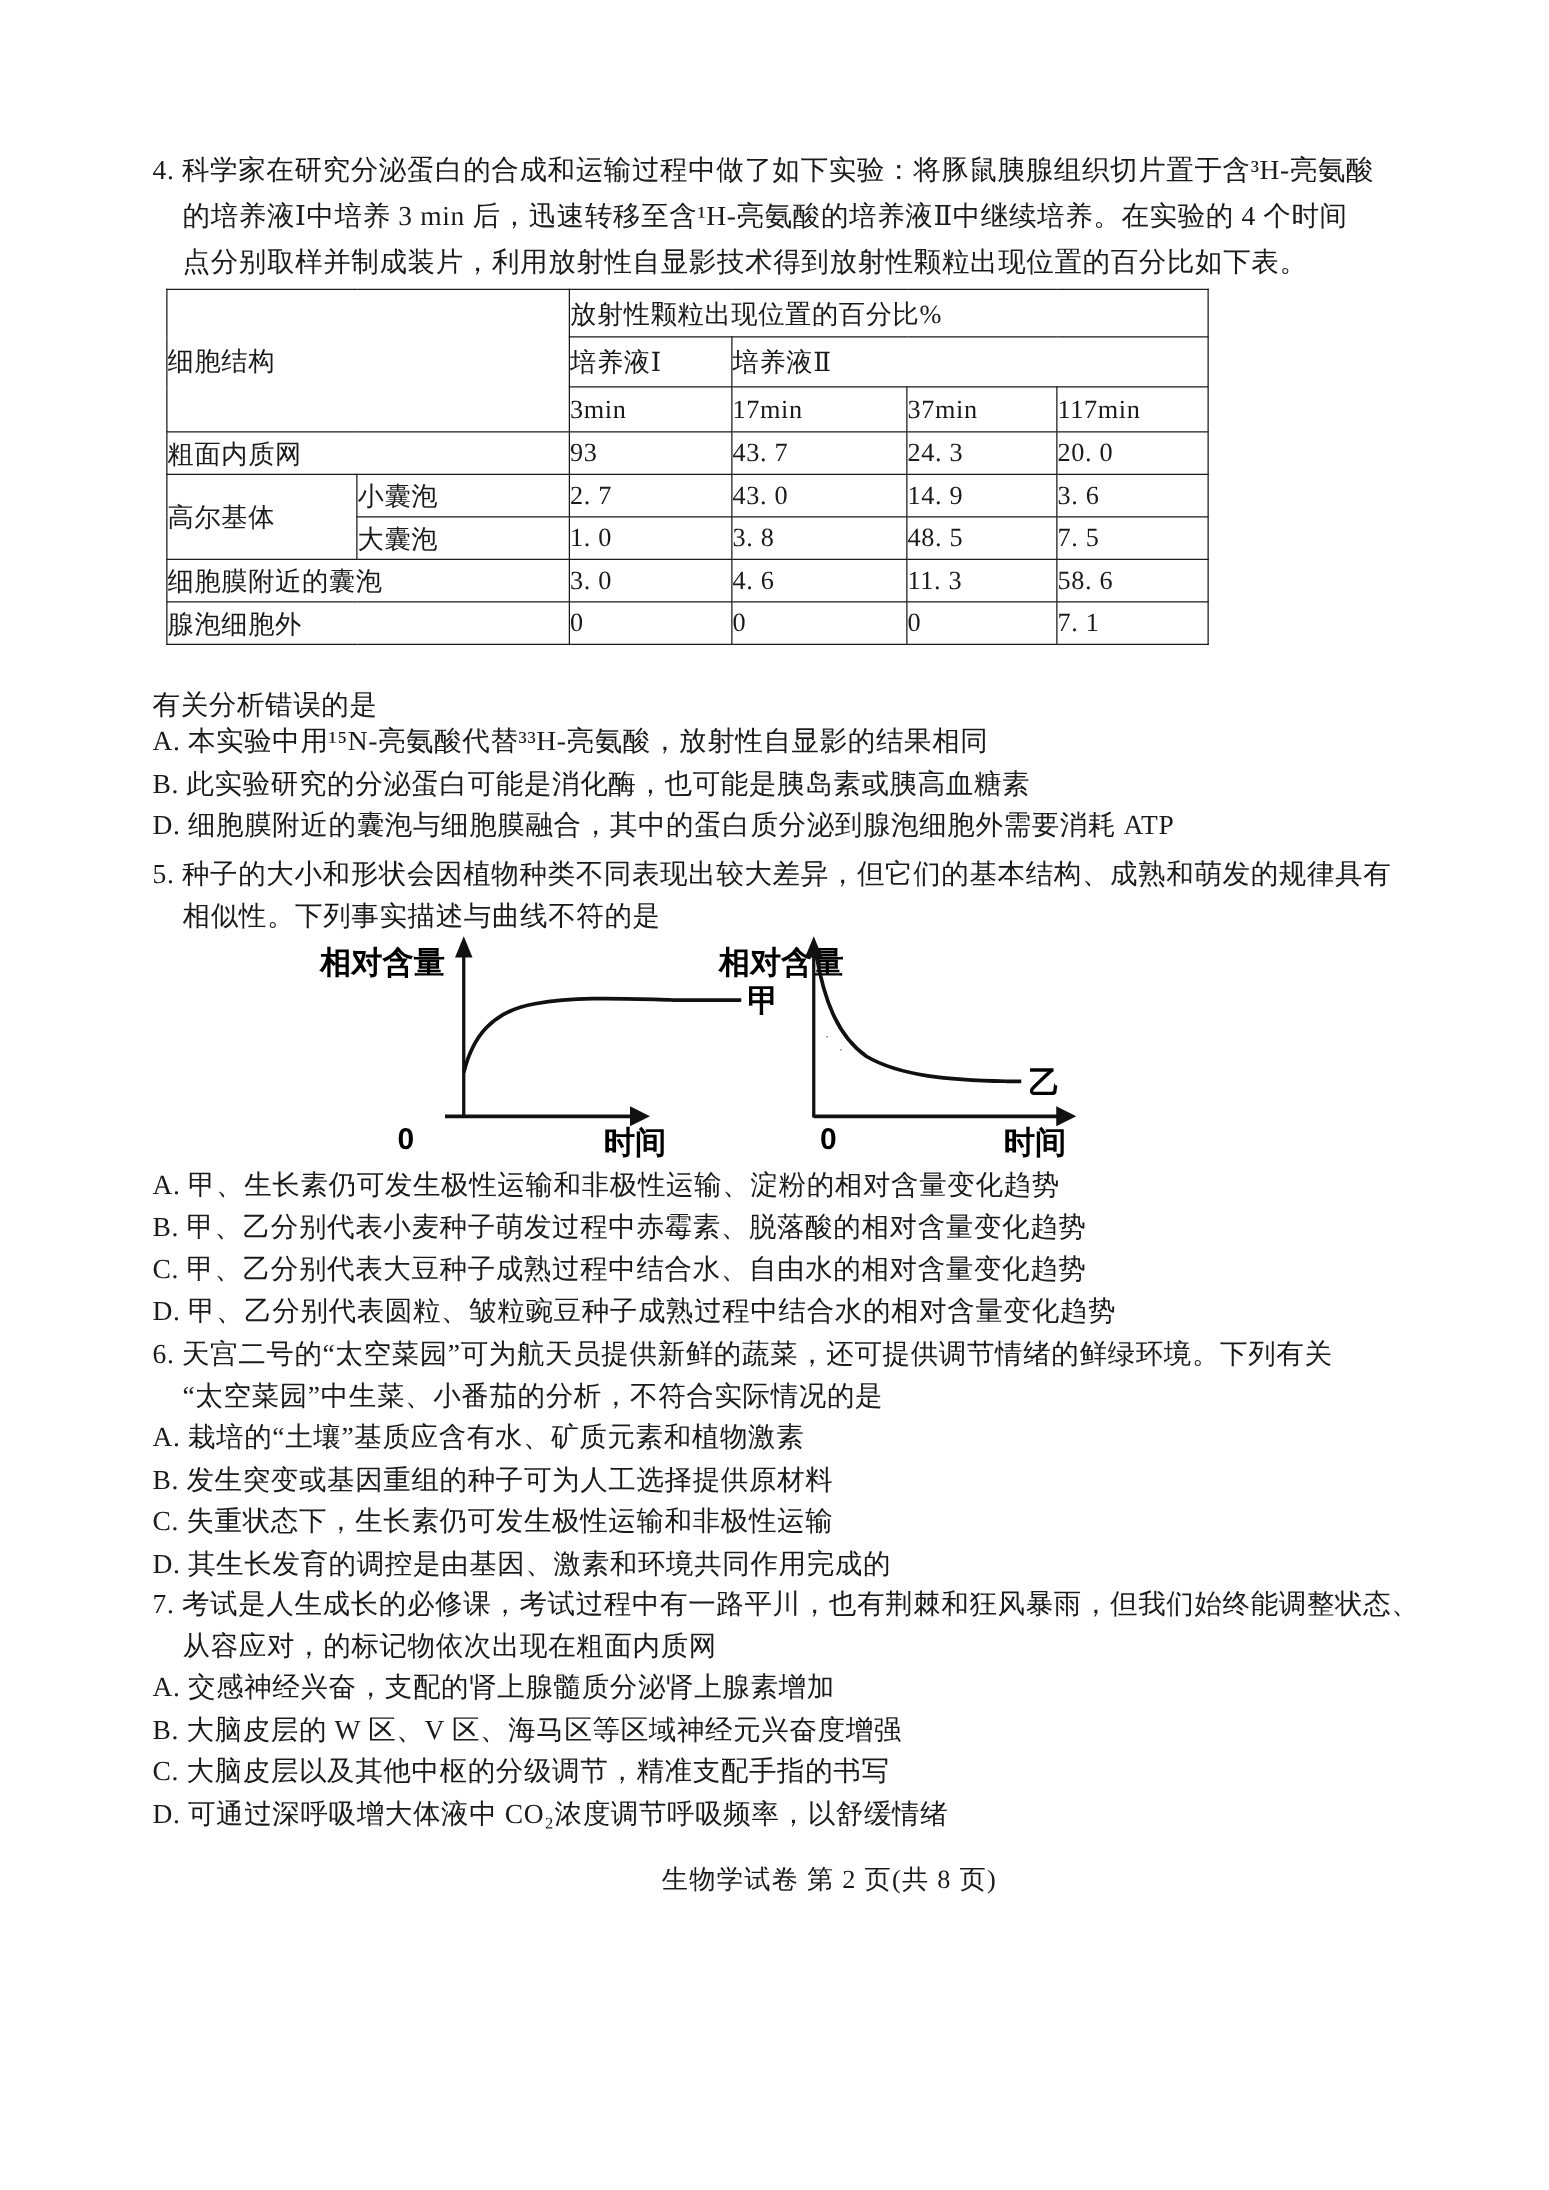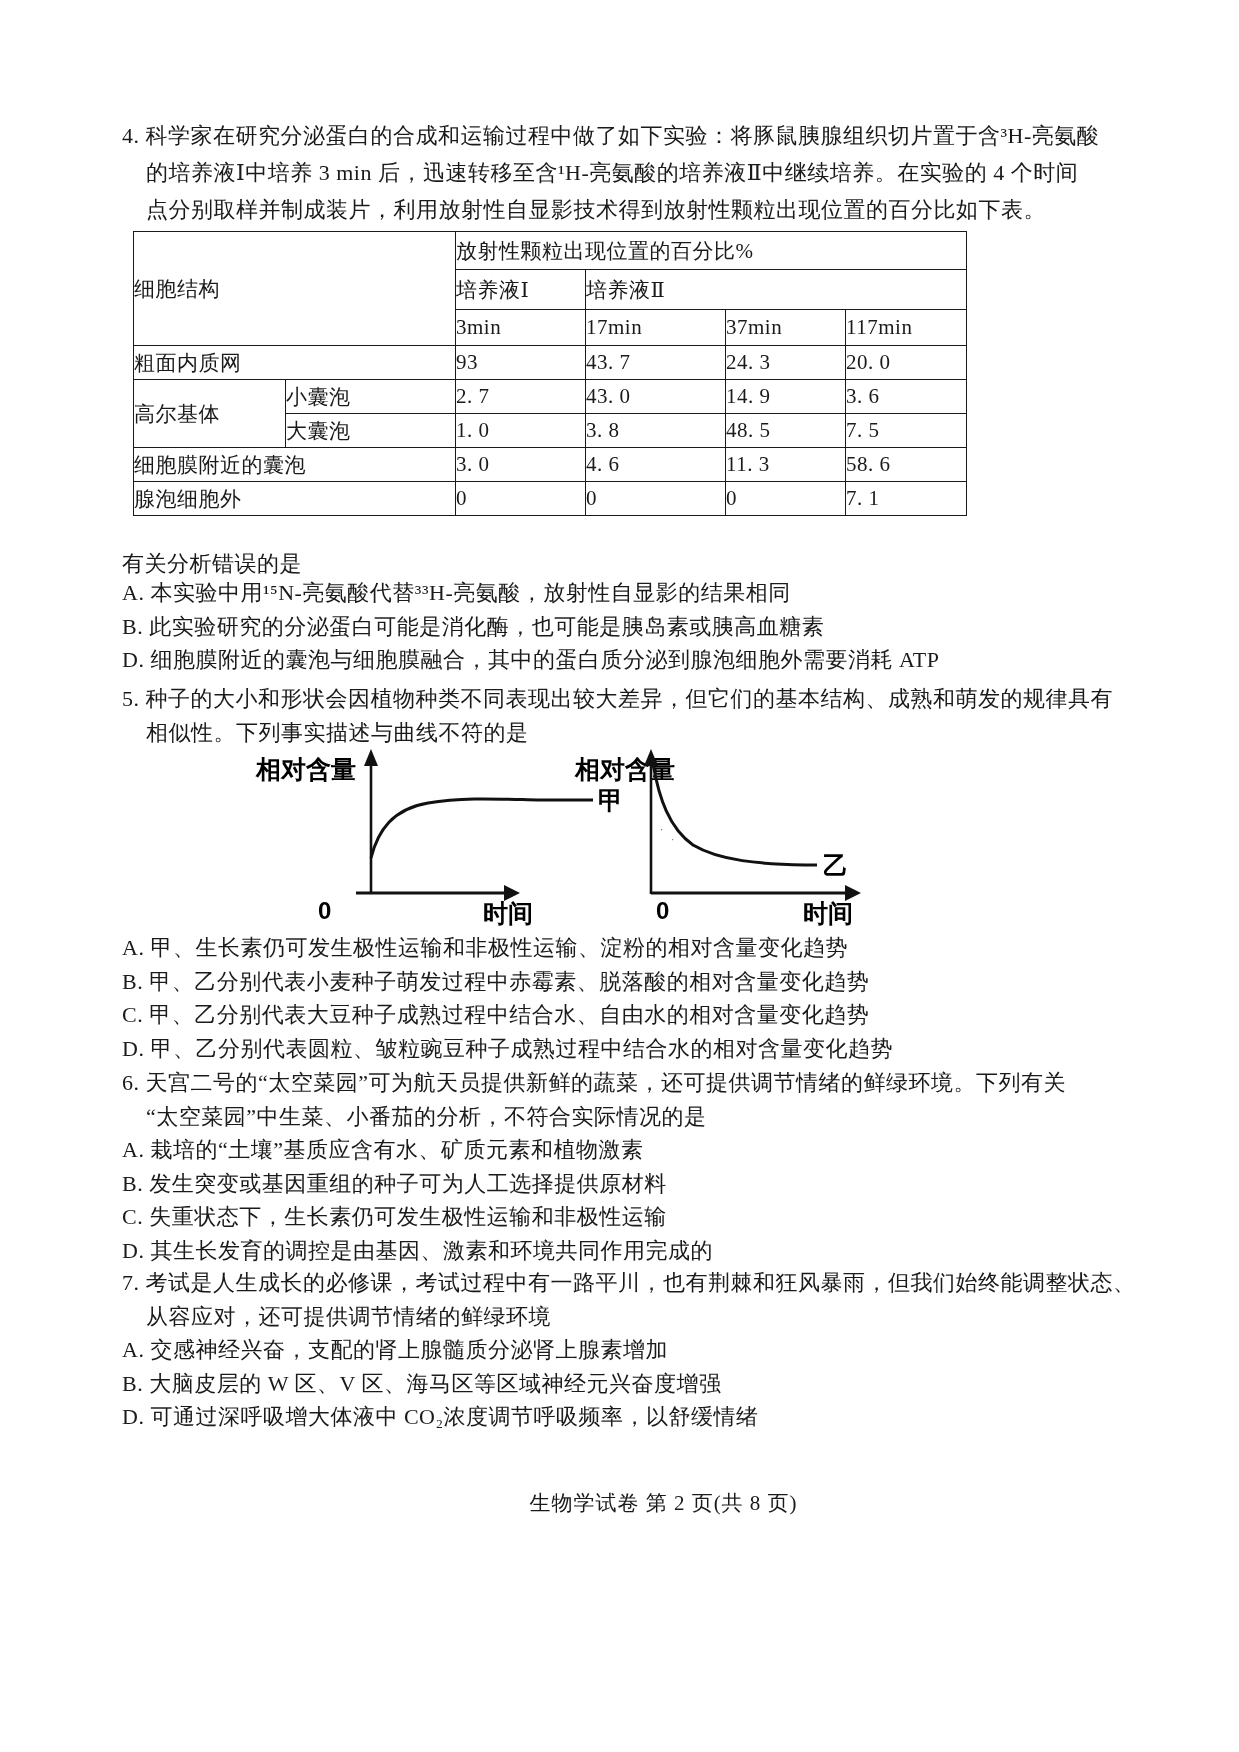--- a/index.html
+++ b/index.html
@@ -144,19 +144,20 @@
   <div class="line-sm">6. 天宫二号的“太空菜园”可为航天员提供新鲜的蔬菜，还可提供调节情绪的鲜绿环境。下列有关</div>
   <div class="line-sm cont">“太空菜园”中生菜、小番茄的分析，不符合实际情况的是</div>
   <div class="line-sm">A. 栽培的“土壤”基质应含有水、矿质元素和植物激素</div>
   <div class="line-sm">B. 发生突变或基因重组的种子可为人工选择提供原材料</div>
   <div class="line-sm">C. 失重状态下，生长素仍可发生极性运输和非极性运输</div>
   <div class="line-sm">D. 其生长发育的调控是由基因、激素和环境共同作用完成的</div>
 </div>
 
 <div class="abs" style="left:122px;top:1266px;">
   <div class="line-sm">7. 考试是人生成长的必修课，考试过程中有一路平川，也有荆棘和狂风暴雨，但我们始终能调整状态、</div>
-  <div class="line-sm cont">从容应对，还可提供调节情绪的鲜绿环境</div>
+  <div class="line-sm cont">从容应对，的标记物依次出现在粗面内质网</div>
   <div class="line-sm">A. 交感神经兴奋，支配的肾上腺髓质分泌肾上腺素增加</div>
   <div class="line-sm">B. 大脑皮层的 W 区、V 区、海马区等区域神经元兴奋度增强</div>
+  <div class="line-sm">C. 大脑皮层以及其他中枢的分级调节，精准支配手指的书写</div>
   <div class="line-sm">D. 可通过深呼吸增大体液中 CO₂浓度调节呼吸频率，以舒缓情绪</div>
 </div>
 
 <div class="abs footer" style="left:0;top:1489px;">生物学试卷 第 2 页(共 8 页)</div>
 
 </body></html>

